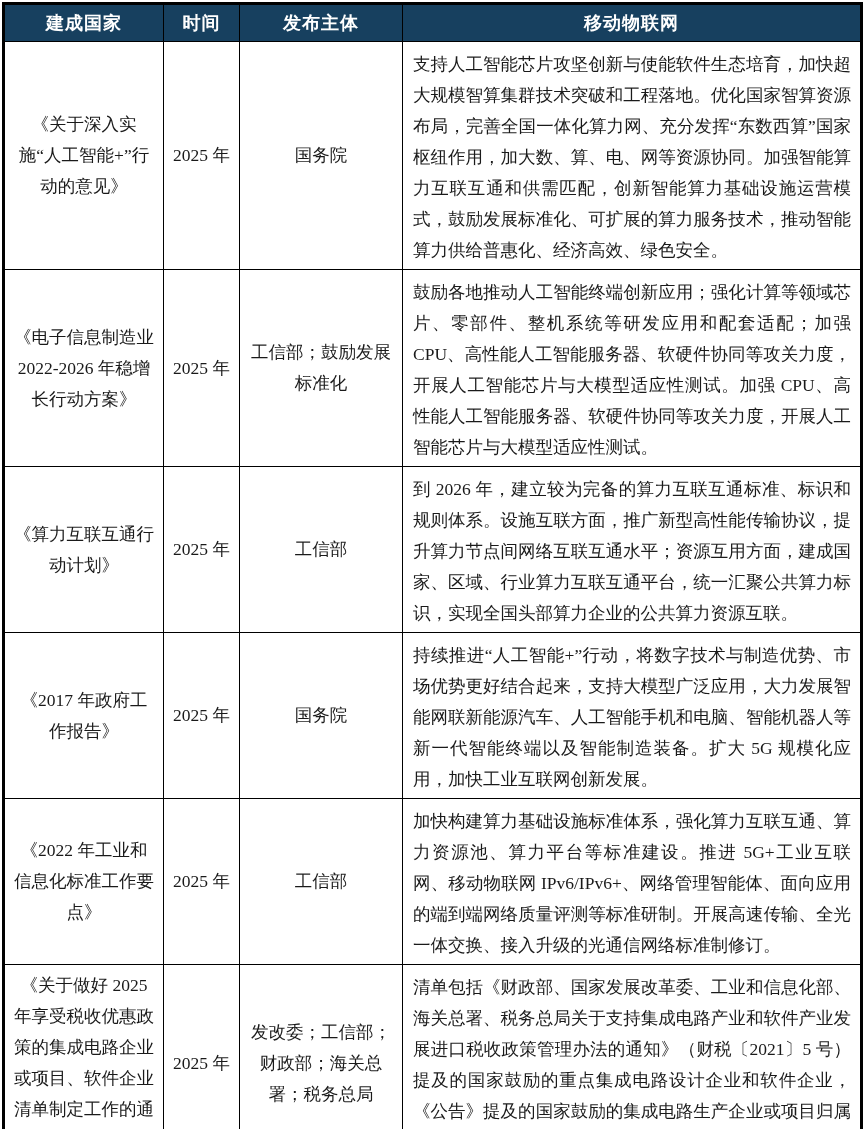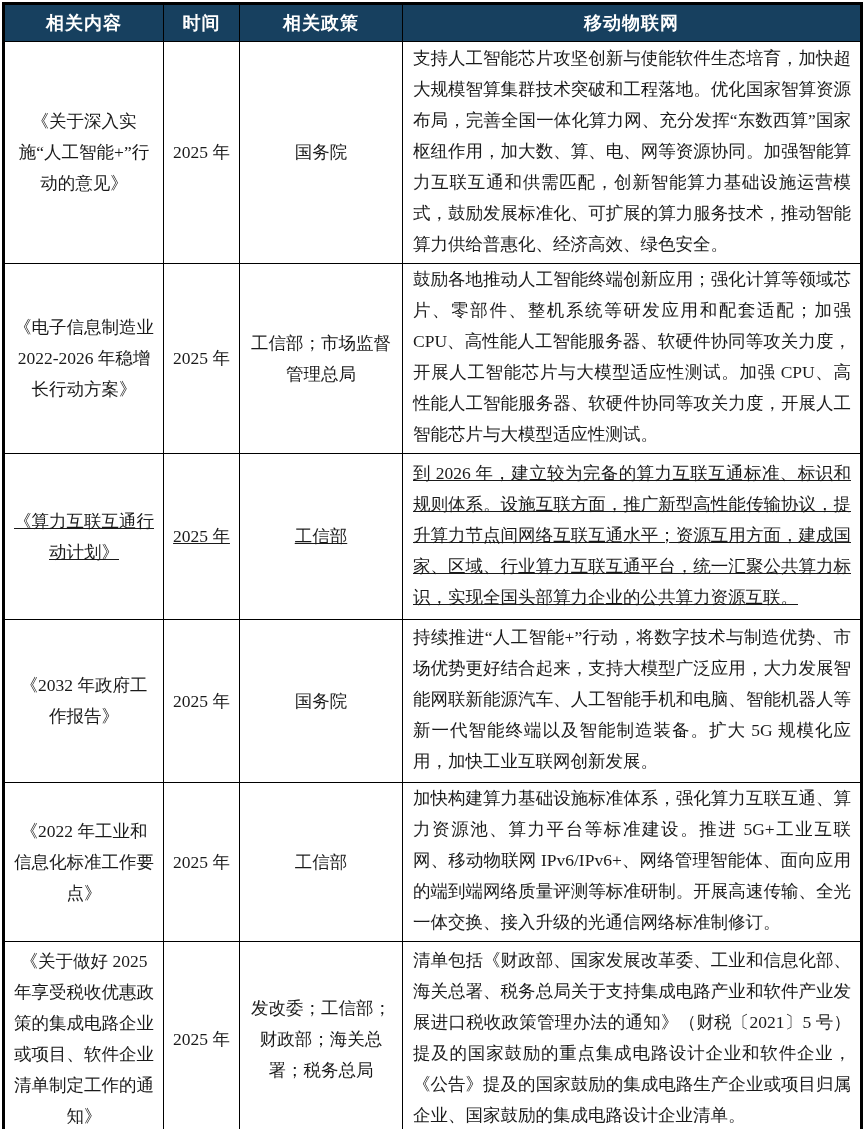--- a/index.html
+++ b/index.html
@@ -44,70 +44,70 @@
     font-size: 17.5px;
     line-height: 31px;
     vertical-align: middle;
   }
   td.cell-center {
     text-align: center;
     padding: 4px 8px;
   }
   td.cell-content {
     text-align: justify;
-    padding: 0 9px 3px 10px;
+    padding: 7px 9px 3px 10px;
     border-radius: 12px;
   }
   tr.r1 td { height: 222px; }
   tr.r2 td { height: 187px; }
-  tr.r3 td { height: 166px; text-decoration: underline; }
+  tr.r3 td { height: 166px; }
   tr.r4 td { height: 163px; }
   tr.r5 td { height: 147px; }
   tr.r6 td { height: 192px; }
 </style>
 </head>
 <body>
 
 <div class="page">
   <table class="policy-table">
     <colgroup>
       <col class="c-policy">
       <col class="c-time">
       <col class="c-issuer">
       <col class="c-content">
     </colgroup>
     <thead>
       <tr>
-        <th>相关内容</th>
+        <th>建成国家</th>
         <th>时间</th>
-        <th>相关政策</th>
+        <th>发布主体</th>
         <th>移动物联网</th>
       </tr>
     </thead>
     <tbody>
       <tr class="r1">
         <td class="cell-center">《关于深入实施“人工智能+”行动的意见》</td>
         <td class="cell-center">2025 年</td>
         <td class="cell-center">国务院</td>
         <td class="cell-content">支持人工智能芯片攻坚创新与使能软件生态培育，加快超大规模智算集群技术突破和工程落地。优化国家智算资源布局，完善全国一体化算力网、充分发挥“东数西算”国家枢纽作用，加大数、算、电、网等资源协同。加强智能算力互联互通和供需匹配，创新智能算力基础设施运营模式，鼓励发展标准化、可扩展的算力服务技术，推动智能算力供给普惠化、经济高效、绿色安全。</td>
       </tr>
       <tr class="r2">
         <td class="cell-center">《电子信息制造业 2022-2026 年稳增长行动方案》</td>
         <td class="cell-center">2025 年</td>
-        <td class="cell-center">工信部；市场监督管理总局</td>
+        <td class="cell-center">工信部；鼓励发展标准化</td>
         <td class="cell-content">鼓励各地推动人工智能终端创新应用；强化计算等领域芯片、零部件、整机系统等研发应用和配套适配；加强 CPU、高性能人工智能服务器、软硬件协同等攻关力度，开展人工智能芯片与大模型适应性测试。加强 CPU、高性能人工智能服务器、软硬件协同等攻关力度，开展人工智能芯片与大模型适应性测试。</td>
       </tr>
       <tr class="r3">
         <td class="cell-center">《算力互联互通行动计划》</td>
         <td class="cell-center">2025 年</td>
         <td class="cell-center">工信部</td>
         <td class="cell-content">到 2026 年，建立较为完备的算力互联互通标准、标识和规则体系。设施互联方面，推广新型高性能传输协议，提升算力节点间网络互联互通水平；资源互用方面，建成国家、区域、行业算力互联互通平台，统一汇聚公共算力标识，实现全国头部算力企业的公共算力资源互联。</td>
       </tr>
       <tr class="r4">
-        <td class="cell-center">《2032 年政府工作报告》</td>
+        <td class="cell-center">《2017 年政府工作报告》</td>
         <td class="cell-center">2025 年</td>
         <td class="cell-center">国务院</td>
         <td class="cell-content">持续推进“人工智能+”行动，将数字技术与制造优势、市场优势更好结合起来，支持大模型广泛应用，大力发展智能网联新能源汽车、人工智能手机和电脑、智能机器人等新一代智能终端以及智能制造装备。扩大 5G 规模化应用，加快工业互联网创新发展。</td>
       </tr>
       <tr class="r5">
         <td class="cell-center">《2022 年工业和信息化标准工作要点》</td>
         <td class="cell-center">2025 年</td>
         <td class="cell-center">工信部</td>
         <td class="cell-content">加快构建算力基础设施标准体系，强化算力互联互通、算力资源池、算力平台等标准建设。推进 5G+工业互联网、移动物联网 IPv6/IPv6+、网络管理智能体、面向应用的端到端网络质量评测等标准研制。开展高速传输、全光一体交换、接入升级的光通信网络标准制修订。</td>
       </tr>

